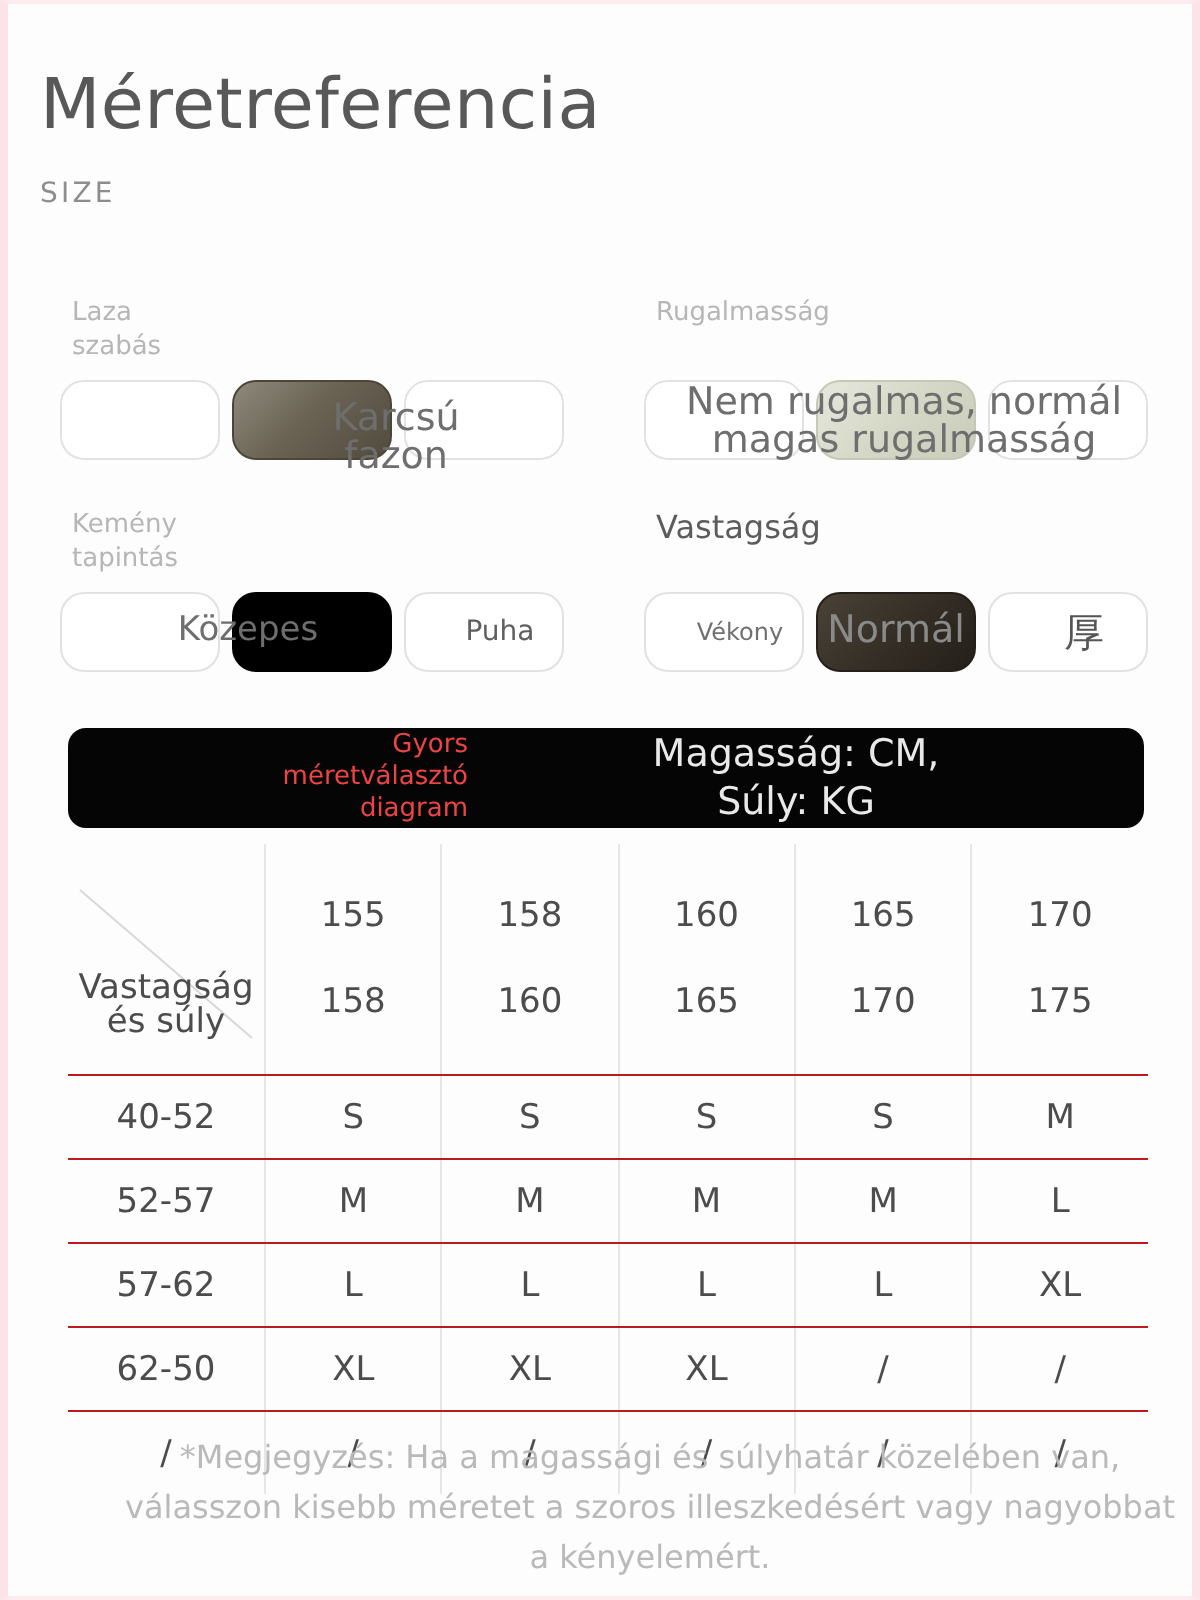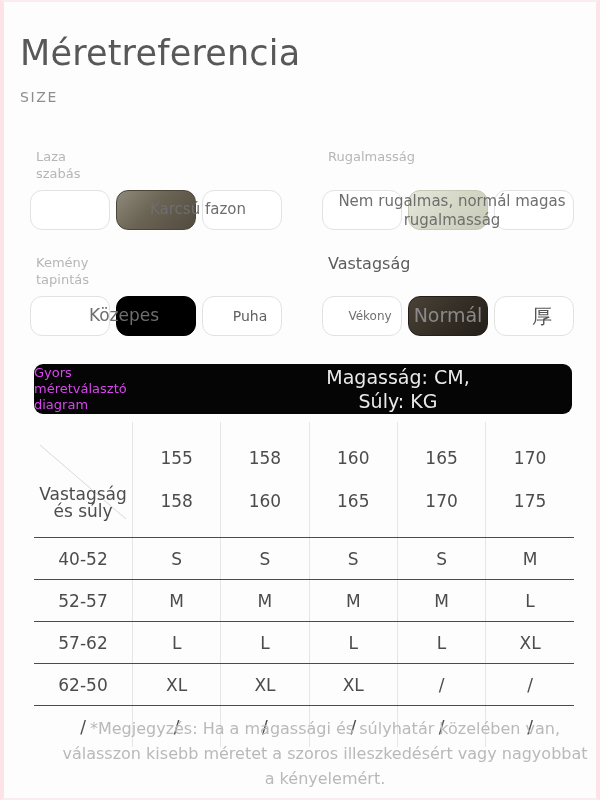--- a/index.html
+++ b/index.html
@@ -108,43 +108,43 @@
   }
   .pill.sel-sage {
     background: linear-gradient(135deg, #e6e8dd 0%, #d5d8c6 50%, #c9ccb9 100%);
     border-color: #c5c8b4;
   }
 
   
   .float-txt {
     position: absolute;
     z-index: 4;
-    font-size: 15px;
+    font-size: 19px;
     color: #6e6e6e;
     line-height: 19px;
     text-align: center;
     pointer-events: none;
   }
 
   
   .blackbar {
     position: absolute;
     left: 30px;
     top: 362px;
     width: 538px;
     height: 50px;
     background: #050505;
     border-radius: 9px;
     display: flex;
     align-items: center;
   }
   .bb-left {
     width: 200px;
-    text-align: left;
-    color: #d946ef;
+    text-align: right;
+    color: #ef4444;
     font-size: 13px;
     line-height: 16px;
     white-space: pre-line;
   }
   .bb-right {
     flex: 1;
     text-align: center;
     color: #e9e9e9;
     font-size: 19px;
     line-height: 24px;

